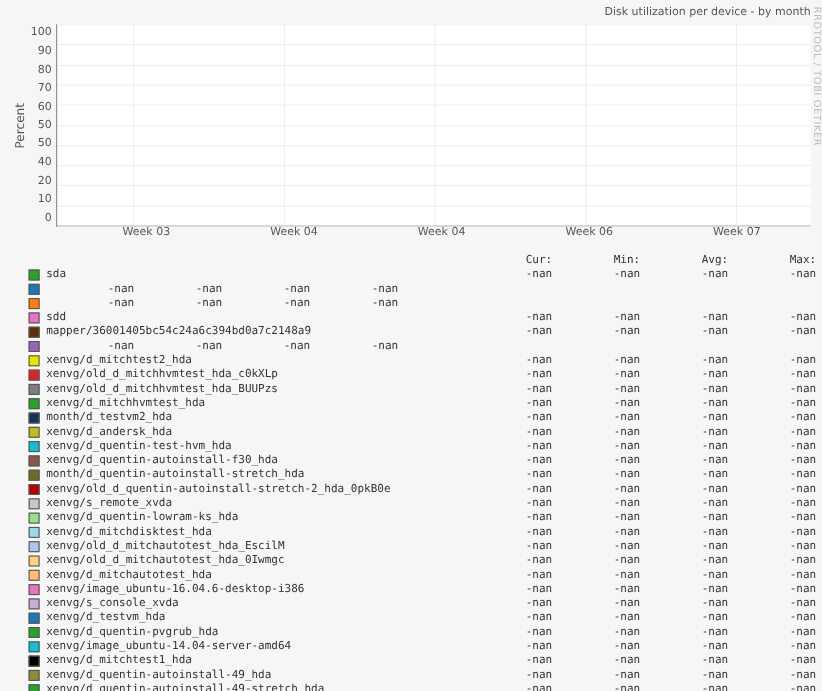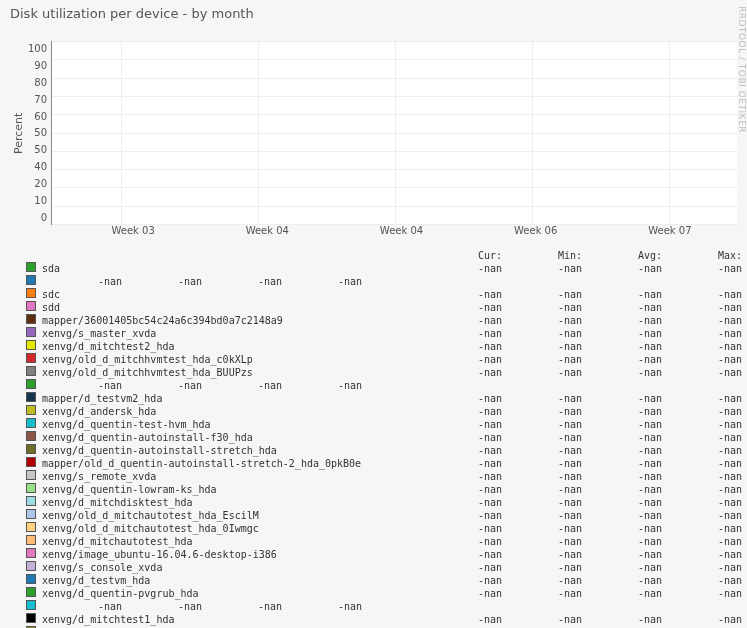--- a/index.html
+++ b/index.html
@@ -11,24 +11,24 @@
     color: #444;
     width: 747px;
     position: relative;
   }
   .chart-wrap {
     box-sizing: border-box;
     width: 747px;
     padding: 6px 10px 8px 10px;
   }
   .title {
-    text-align: left;
-    font-size: 13px;
+    text-align: right;
+    font-size: 10px;
     color: #555;
-    margin-bottom: 20px;
+    margin-bottom: 5px;
   }
   .plot-row {
     display: flex;
     align-items: stretch;
   }
   .ylabel {
     writing-mode: vertical-rl;
     transform: rotate(180deg);
     text-align: center;
     font-size: 11px;
@@ -82,20 +82,21 @@
     transform: translateX(-50%);
   }
   .legend {
     margin: 10px 0 0 16px;
     font-family: "DejaVu Sans Mono", "Courier New", monospace;
     font-size: 10px;
     color: #333;
   }
   .legend-header, .legend-row {
     display: flex;
+    align-items: center;
     line-height: 13px;
   }
   .swatch {
     width: 8px;
     height: 8px;
     margin-right: 6px;
     border: 1px solid #555;
     flex: 0 0 8px;
   }
   .legend-header .swatch {
@@ -193,21 +194,20 @@
         </div>
         <div class="legend-row">
           <span class="swatch" style="background: rgb(31, 119, 180);"></span>
           <span class="col-val">-nan</span>
           <span class="col-val">-nan</span>
           <span class="col-val">-nan</span>
           <span class="col-val">-nan</span>
         </div>
         <div class="legend-row">
           <span class="swatch" style="background: rgb(255, 127, 14);"></span>
-          <span class="col-name">sdc</span>
           <span class="col-val">-nan</span>
           <span class="col-val">-nan</span>
           <span class="col-val">-nan</span>
           <span class="col-val">-nan</span>
         </div>
         <div class="legend-row">
           <span class="swatch" style="background: rgb(227, 119, 194);"></span>
           <span class="col-name">sdd</span>
           <span class="col-val">-nan</span>
           <span class="col-val">-nan</span>
@@ -217,21 +217,20 @@
         <div class="legend-row">
           <span class="swatch" style="background: rgb(90, 46, 15);"></span>
           <span class="col-name">mapper/36001405bc54c24a6c394bd0a7c2148a9</span>
           <span class="col-val">-nan</span>
           <span class="col-val">-nan</span>
           <span class="col-val">-nan</span>
           <span class="col-val">-nan</span>
         </div>
         <div class="legend-row">
           <span class="swatch" style="background: rgb(148, 103, 189);"></span>
-          <span class="col-name">xenvg/s_master_xvda</span>
           <span class="col-val">-nan</span>
           <span class="col-val">-nan</span>
           <span class="col-val">-nan</span>
           <span class="col-val">-nan</span>
         </div>
         <div class="legend-row">
           <span class="swatch" style="background: rgb(230, 230, 0);"></span>
           <span class="col-name">xenvg/d_mitchtest2_hda</span>
           <span class="col-val">-nan</span>
           <span class="col-val">-nan</span>
@@ -249,28 +248,29 @@
         <div class="legend-row">
           <span class="swatch" style="background: rgb(127, 127, 127);"></span>
           <span class="col-name">xenvg/old_d_mitchhvmtest_hda_BUUPzs</span>
           <span class="col-val">-nan</span>
           <span class="col-val">-nan</span>
           <span class="col-val">-nan</span>
           <span class="col-val">-nan</span>
         </div>
         <div class="legend-row">
           <span class="swatch" style="background: rgb(44, 160, 44);"></span>
+          <span class="col-name">xenvg/d_mitchhvmtest_hda</span>
           <span class="col-val">-nan</span>
           <span class="col-val">-nan</span>
           <span class="col-val">-nan</span>
           <span class="col-val">-nan</span>
         </div>
         <div class="legend-row">
           <span class="swatch" style="background: rgb(23, 52, 79);"></span>
-          <span class="col-name">mapper/d_testvm2_hda</span>
+          <span class="col-name">month/d_testvm2_hda</span>
           <span class="col-val">-nan</span>
           <span class="col-val">-nan</span>
           <span class="col-val">-nan</span>
           <span class="col-val">-nan</span>
         </div>
         <div class="legend-row">
           <span class="swatch" style="background: rgb(188, 189, 34);"></span>
           <span class="col-name">xenvg/d_andersk_hda</span>
           <span class="col-val">-nan</span>
           <span class="col-val">-nan</span>
@@ -288,29 +288,29 @@
         <div class="legend-row">
           <span class="swatch" style="background: rgb(140, 86, 75);"></span>
           <span class="col-name">xenvg/d_quentin-autoinstall-f30_hda</span>
           <span class="col-val">-nan</span>
           <span class="col-val">-nan</span>
           <span class="col-val">-nan</span>
           <span class="col-val">-nan</span>
         </div>
         <div class="legend-row">
           <span class="swatch" style="background: rgb(107, 110, 35);"></span>
-          <span class="col-name">xenvg/d_quentin-autoinstall-stretch_hda</span>
+          <span class="col-name">month/d_quentin-autoinstall-stretch_hda</span>
           <span class="col-val">-nan</span>
           <span class="col-val">-nan</span>
           <span class="col-val">-nan</span>
           <span class="col-val">-nan</span>
         </div>
         <div class="legend-row">
           <span class="swatch" style="background: rgb(178, 0, 0);"></span>
-          <span class="col-name">mapper/old_d_quentin-autoinstall-stretch-2_hda_0pkB0e</span>
+          <span class="col-name">xenvg/old_d_quentin-autoinstall-stretch-2_hda_0pkB0e</span>
           <span class="col-val">-nan</span>
           <span class="col-val">-nan</span>
           <span class="col-val">-nan</span>
           <span class="col-val">-nan</span>
         </div>
         <div class="legend-row">
           <span class="swatch" style="background: rgb(199, 199, 199);"></span>
           <span class="col-name">xenvg/s_remote_xvda</span>
           <span class="col-val">-nan</span>
           <span class="col-val">-nan</span>
@@ -384,20 +384,21 @@
         <div class="legend-row">
           <span class="swatch" style="background: rgb(44, 160, 44);"></span>
           <span class="col-name">xenvg/d_quentin-pvgrub_hda</span>
           <span class="col-val">-nan</span>
           <span class="col-val">-nan</span>
           <span class="col-val">-nan</span>
           <span class="col-val">-nan</span>
         </div>
         <div class="legend-row">
           <span class="swatch" style="background: rgb(23, 190, 207);"></span>
+          <span class="col-name">xenvg/image_ubuntu-14.04-server-amd64</span>
           <span class="col-val">-nan</span>
           <span class="col-val">-nan</span>
           <span class="col-val">-nan</span>
           <span class="col-val">-nan</span>
         </div>
         <div class="legend-row">
           <span class="swatch" style="background: rgb(0, 0, 0);"></span>
           <span class="col-name">xenvg/d_mitchtest1_hda</span>
           <span class="col-val">-nan</span>
           <span class="col-val">-nan</span>

